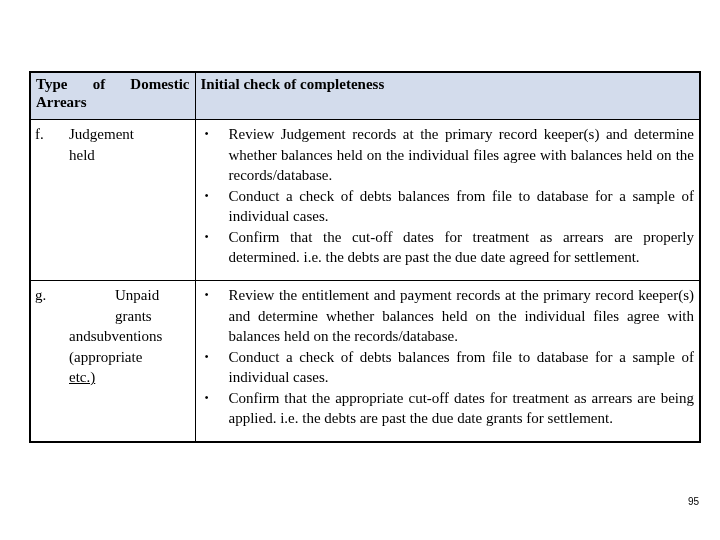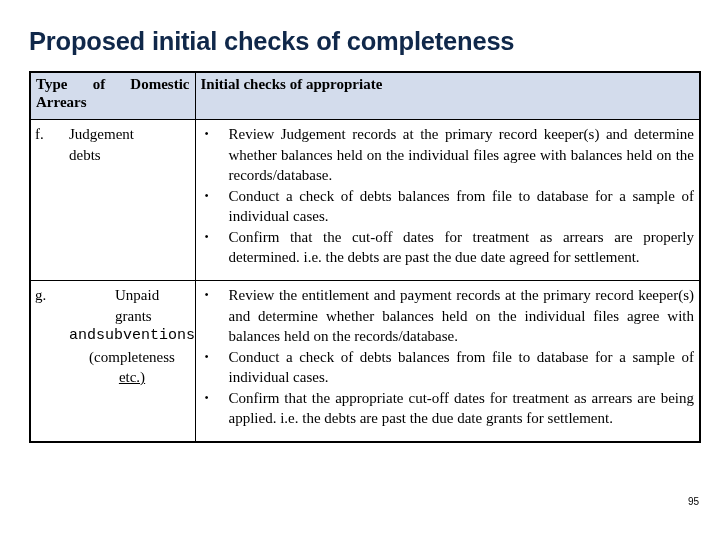--- a/index.html
+++ b/index.html
@@ -84,21 +84,21 @@
   .label-body {
     flex: 1 1 auto;
     text-align: justify;
   }
   .label-body .first-line {
     text-align: justify;
     text-align-last: justify;
     margin-left: 46px;
   }
   .label-body .plain-line {
-    text-align: center;
+    text-align: left;
   }
   .bullets {
     list-style: none;
     margin: 0;
     padding: 4px 5px 6px 0;
   }
   .bullets li {
     position: relative;
     padding-left: 33px;
     margin: 0 0 0 0;
@@ -121,68 +121,67 @@
     font-family: "Liberation Sans", sans-serif;
     font-size: 10px;
     color: #000000;
   }
 </style>
 </head>
 <body>
 
 <div class="slide">
 
-  <div class="slide-title">Proposed initial checks of completeness</div>
 
   <div class="table-wrap">
     <table class="checks">
       <colgroup>
         <col class="c1">
         <col class="c2">
       </colgroup>
       <tbody>
         <tr>
           <td class="hdr-cell">
             <div class="hdr-text justified">Type of Domestic Arrears</div>
           </td>
           <td class="hdr-cell">
-            <div class="hdr-text">Initial checks of appropriate</div>
+            <div class="hdr-text">Initial check of completeness</div>
           </td>
         </tr>
 
         <tr>
           <td>
             <div class="label-cell-inner">
               <div class="label-row">
                 <span class="label-marker">f.</span>
                 <span class="label-body">
                   <span class="plain-line">Judgement</span><br>
-                  <span class="plain-line">debts</span>
+                  <span class="plain-line">held</span>
                 </span>
               </div>
             </div>
           </td>
           <td>
             <ul class="bullets">
               <li><span class="bullet-dot">•</span><span>Review Judgement records at the primary record keeper(s) and determine whether balances held on the individual files agree with balances held on the records/database.</span></li>
               <li><span class="bullet-dot">•</span><span>Conduct a check of debts balances from file to database for a sample of individual cases.</span></li>
               <li><span class="bullet-dot">•</span><span>Confirm that the cut-off dates for treatment as arrears are properly determined. i.e. the debts are past the due date agreed for settlement.</span></li>
             </ul>
           </td>
         </tr>
 
         <tr>
           <td>
             <div class="label-cell-inner">
               <div class="label-row">
                 <span class="label-marker">g.</span>
                 <span class="label-body">
                   <span class="first-line" style="display:block;">Unpaid grants</span>
-                  <span class="plain-line" style="display:block;font-family:Liberation Mono, monospace;">andsubventions</span>
-                  <span class="plain-line" style="display:block;">(completeness</span>
+                  <span class="plain-line" style="display:block;">andsubventions</span>
+                  <span class="plain-line" style="display:block;">(appropriate</span>
                   <span class="plain-line" style="display:block;text-decoration:underline;">etc.)</span>
                 </span>
               </div>
             </div>
           </td>
           <td>
             <ul class="bullets">
               <li><span class="bullet-dot">•</span><span>Review the entitlement and payment records at the primary record keeper(s) and determine whether balances held on the individual files agree with balances held on the records/database.</span></li>
               <li><span class="bullet-dot">•</span><span>Conduct a check of debts balances from file to database for a sample of individual cases.</span></li>
               <li><span class="bullet-dot">•</span><span>Confirm that the appropriate cut-off dates for treatment as arrears are being applied. i.e. the debts are past the due date grants for settlement.</span></li>

